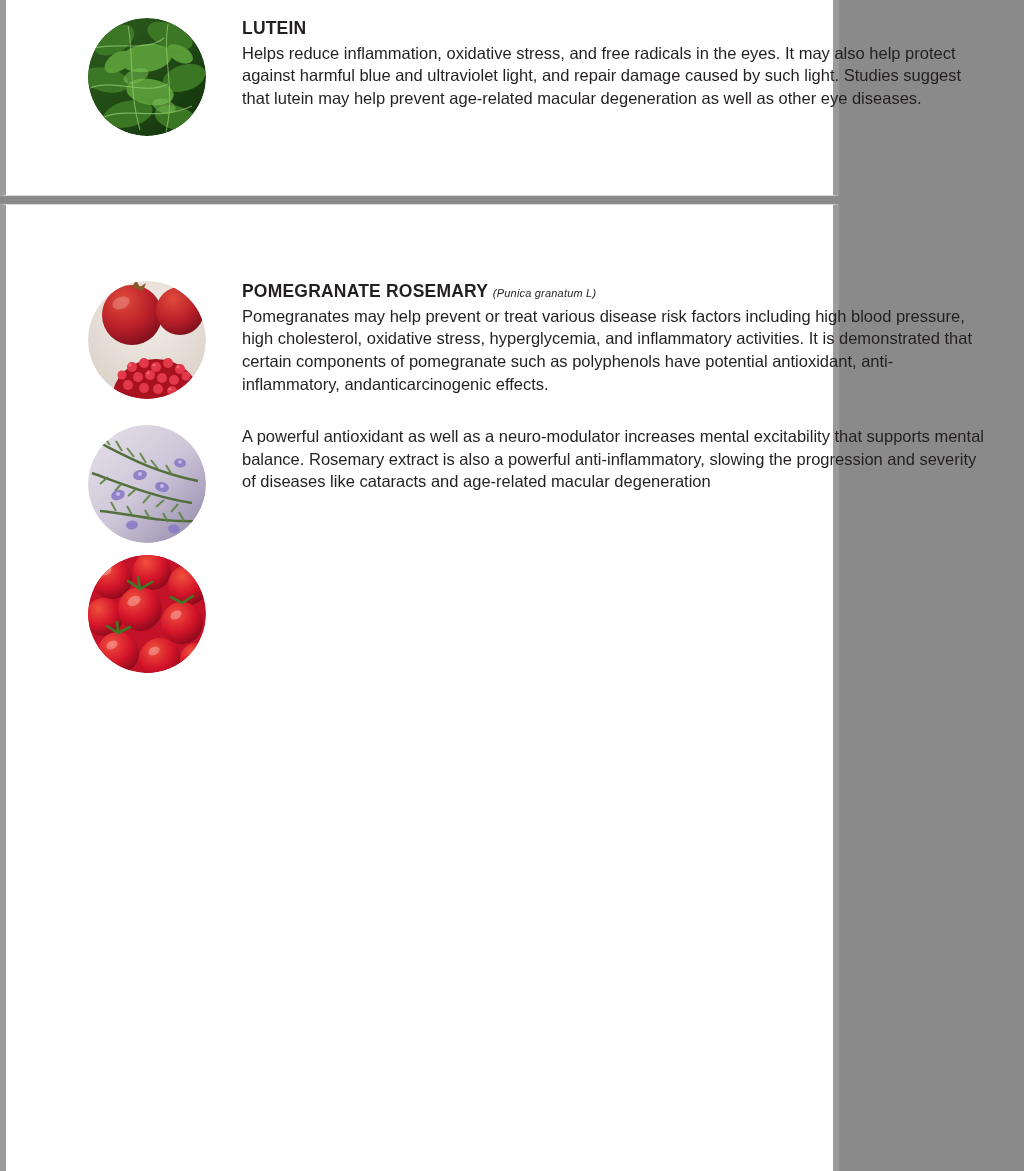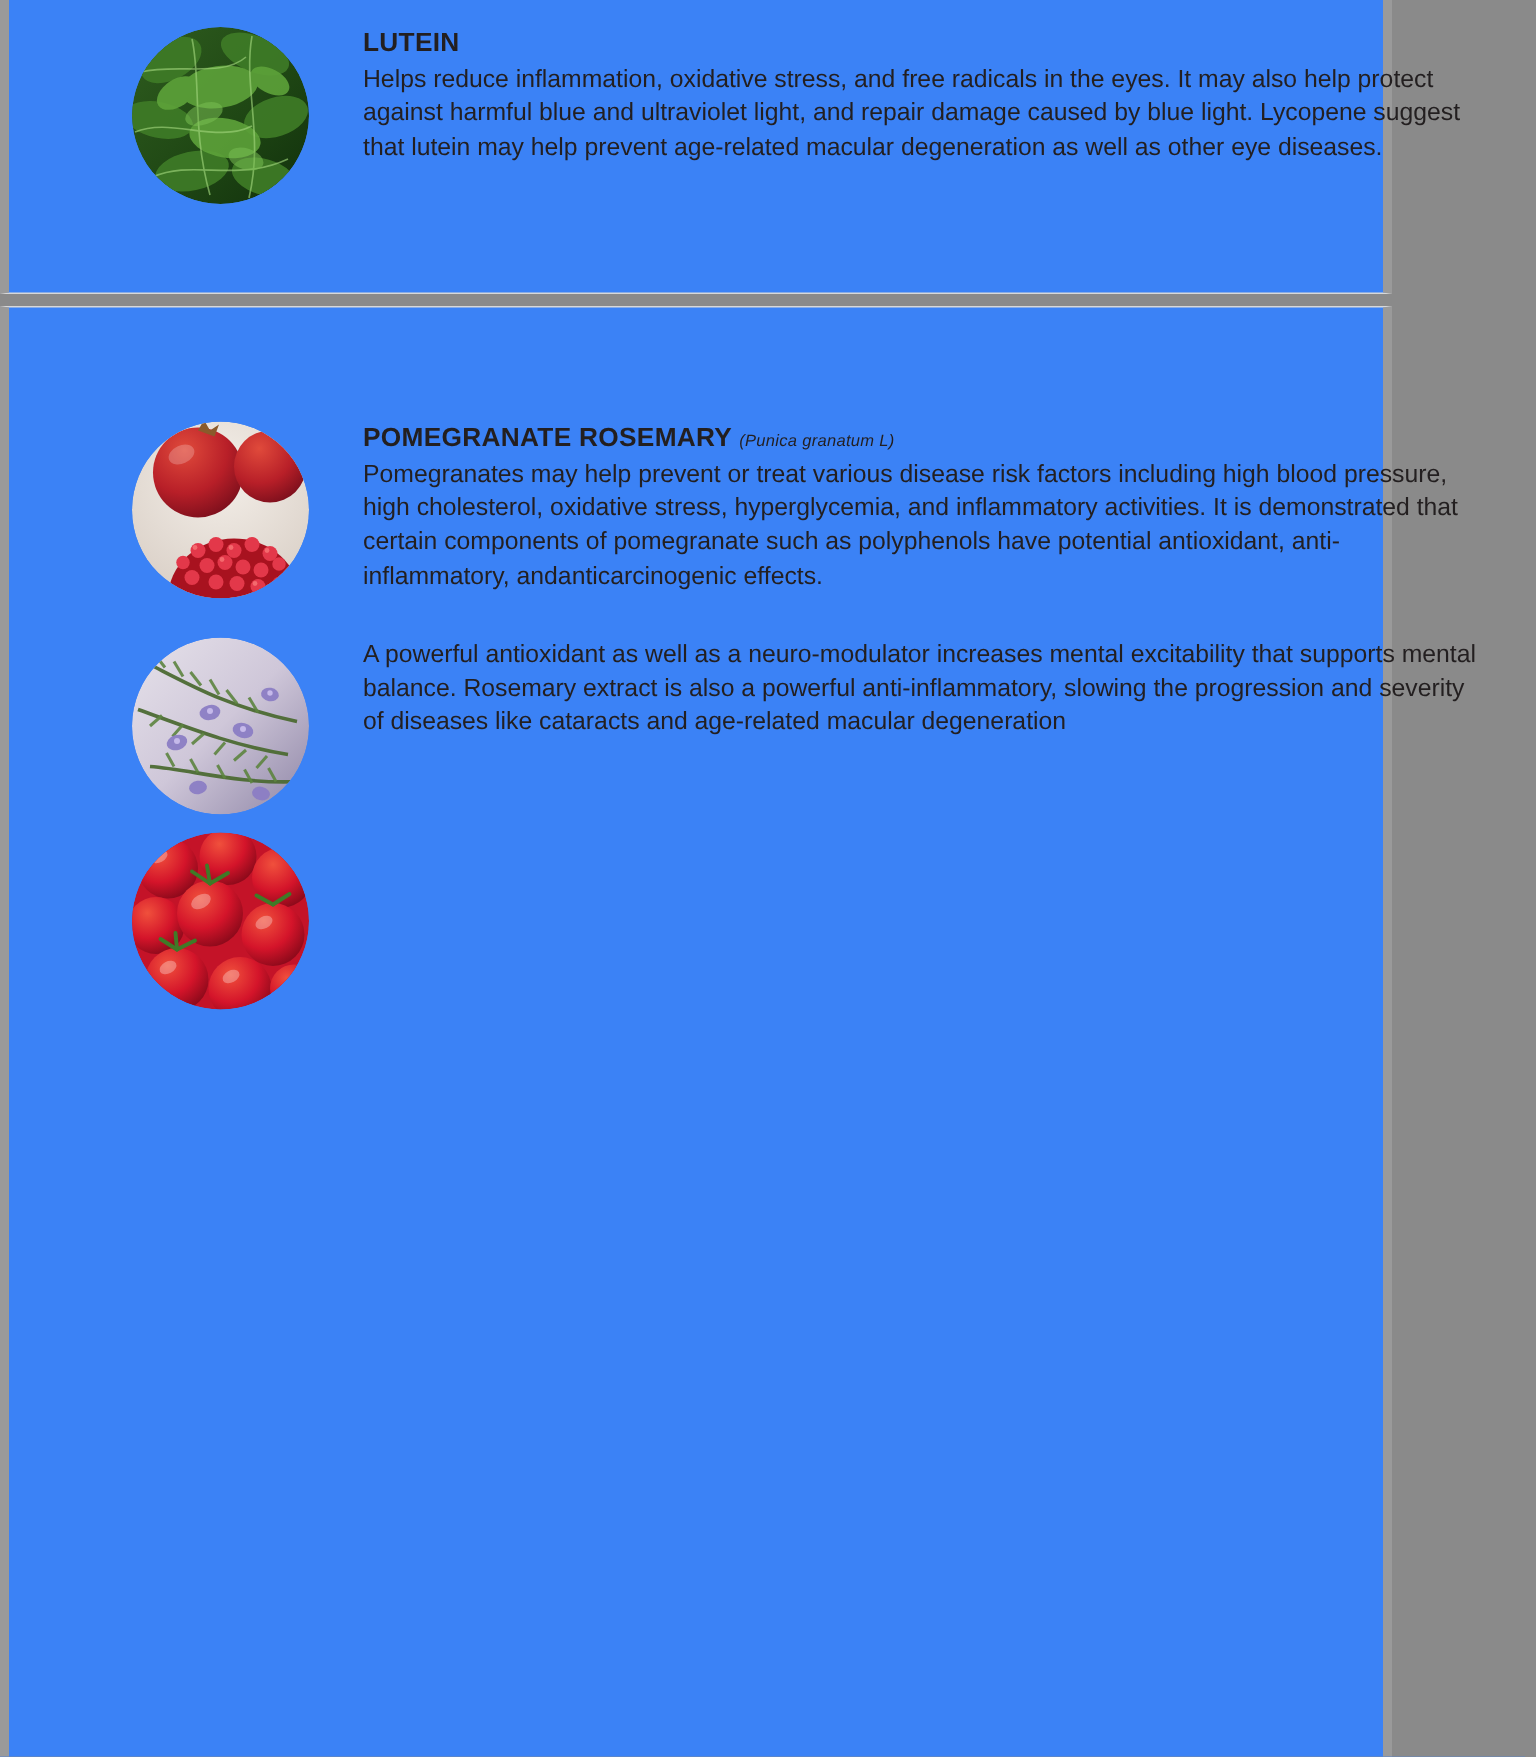--- a/index.html
+++ b/index.html
@@ -11,22 +11,22 @@
     width: 1024px;
     height: 1171px;
     font-family: "Liberation Sans", sans-serif;
     color: #231f20;
     overflow: hidden;
   }
 
   .page {
     position: absolute;
     left: 0;
-    width: 928px;
-    background: #3b82f6;
+    width: 839px;
+    background: #ffffff;
     box-sizing: border-box;
     border-left: 6px solid #9a9a9a;
     border-right: 6px solid #9a9a9a;
   }
 
   .page-top {
     top: 0;
     height: 196px;
     border-bottom: 1px solid #d8d8d8;
   }
@@ -137,21 +137,21 @@
           </g>
           <g fill="#79bd52" opacity="0.55">
             <ellipse cx="48" cy="58" rx="13" ry="7" transform="rotate(-20 48 58)"></ellipse>
             <ellipse cx="76" cy="88" rx="12" ry="7" transform="rotate(18 76 88)"></ellipse>
           </g>
         </g>
       </svg>
     </div>
     <div class="body">
       <p class="title"><span>LUTEIN</span></p>
-      <p class="desc">Helps reduce inflammation, oxidative stress, and free radicals in the eyes. It may also help protect against harmful blue and ultraviolet light, and repair damage caused by blue light. Lycopene suggest that lutein may help prevent age-related macular degeneration as well as other eye diseases.</p>
+      <p class="desc">Helps reduce inflammation, oxidative stress, and free radicals in the eyes. It may also help protect against harmful blue and ultraviolet light, and repair damage caused by such light. Studies suggest that lutein may help prevent age-related macular degeneration as well as other eye diseases.</p>
     </div>
   </div>
 
 </div>
 
 <div class="gutter"></div>
 
 <div class="page page-bottom">
 
   <div class="entry e-pome">

